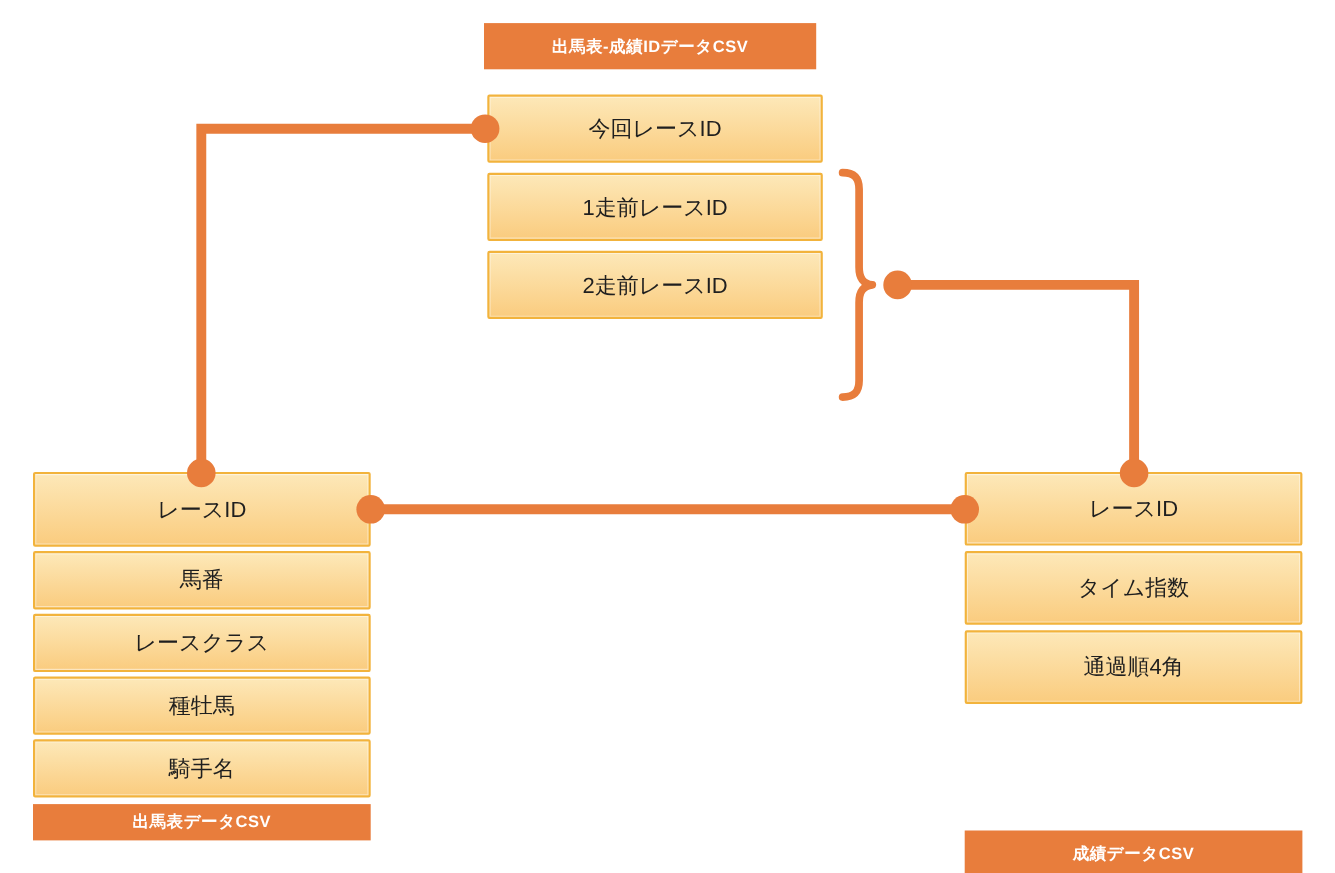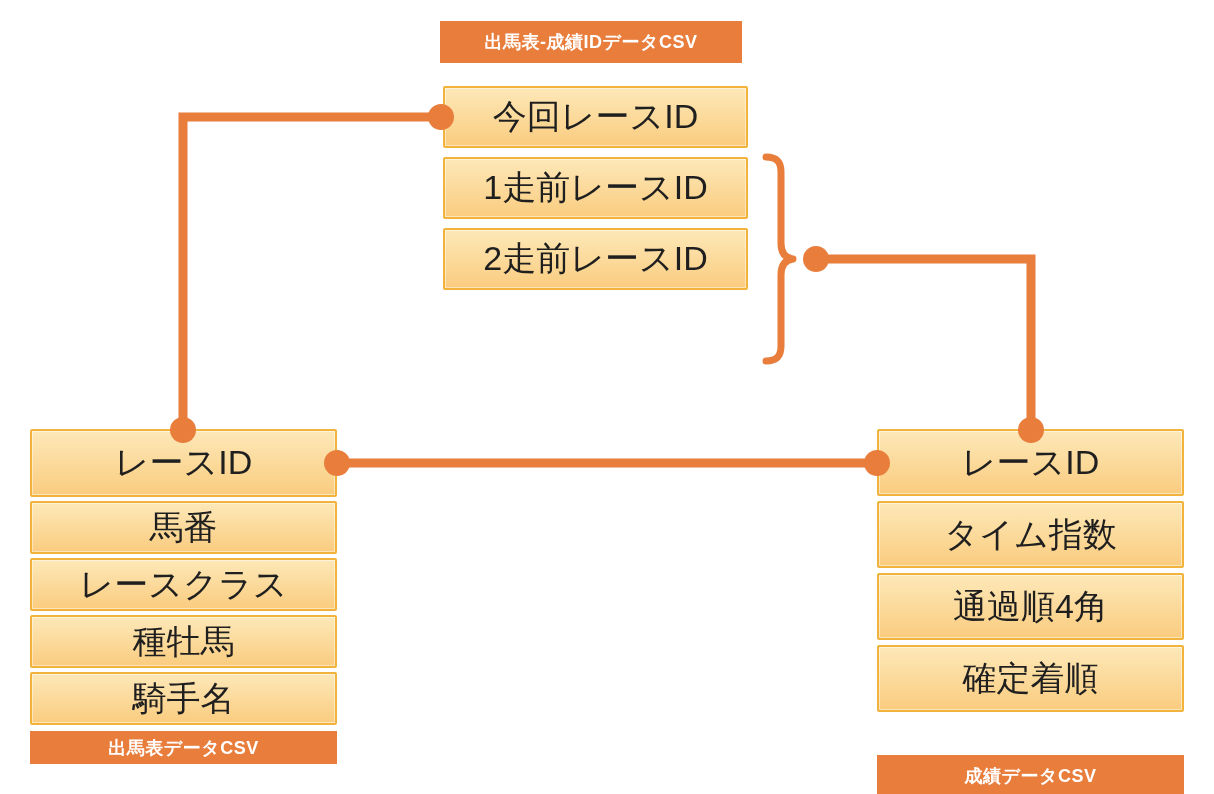--- a/index.html
+++ b/index.html
@@ -42,39 +42,39 @@
   .connector-layer circle {
     fill: #E87D3C;
     stroke: none;
   }
   
   .title-bar {
     position: absolute;
     background: #E87D3C;
     color: #ffffff;
     font-weight: bold;
-    font-size: 18px;
+    font-size: 15px;
     letter-spacing: 0.5px;
     display: flex;
     align-items: center;
     justify-content: center;
     z-index: 2;
   }
   .rows {
     position: absolute;
     z-index: 2;
   }
   .row {
     box-sizing: border-box;
     border: 2px solid #F2B33C;
     border-radius: 2px;
     background: linear-gradient(180deg, #FDE8B8 0%, #FACC7F 100%);
     box-shadow: inset 0 0 0 1px rgba(255,255,255,0.45);
     color: #1F1F1F;
-    font-size: 34px;
+    font-size: 20px;
     display: flex;
     align-items: center;
     justify-content: center;
   }
   
   .junction-title { left: 440px; top: 21px;  width: 302px; height: 42px; }
   .junction-rows  { left: 443px; top: 86px;  width: 305px; }
   .junction-rows .row { height: 62px; margin-bottom: 9px; }
   
   .entry-rows  { left: 30px; top: 429px; width: 307px; }
@@ -126,17 +126,16 @@
     <div class="row">レースクラス</div>
     <div class="row">種牡馬</div>
     <div class="row">騎手名</div>
   </div>
   <div class="title-bar entry-title">出馬表データCSV</div>
 
   <div class="rows results-rows">
     <div class="row">レースID</div>
     <div class="row">タイム指数</div>
     <div class="row">通過順4角</div>
-    <div class="row">確定着順</div>
   </div>
   <div class="title-bar results-title">成績データCSV</div>
 
 </div>
 
 </body></html>

